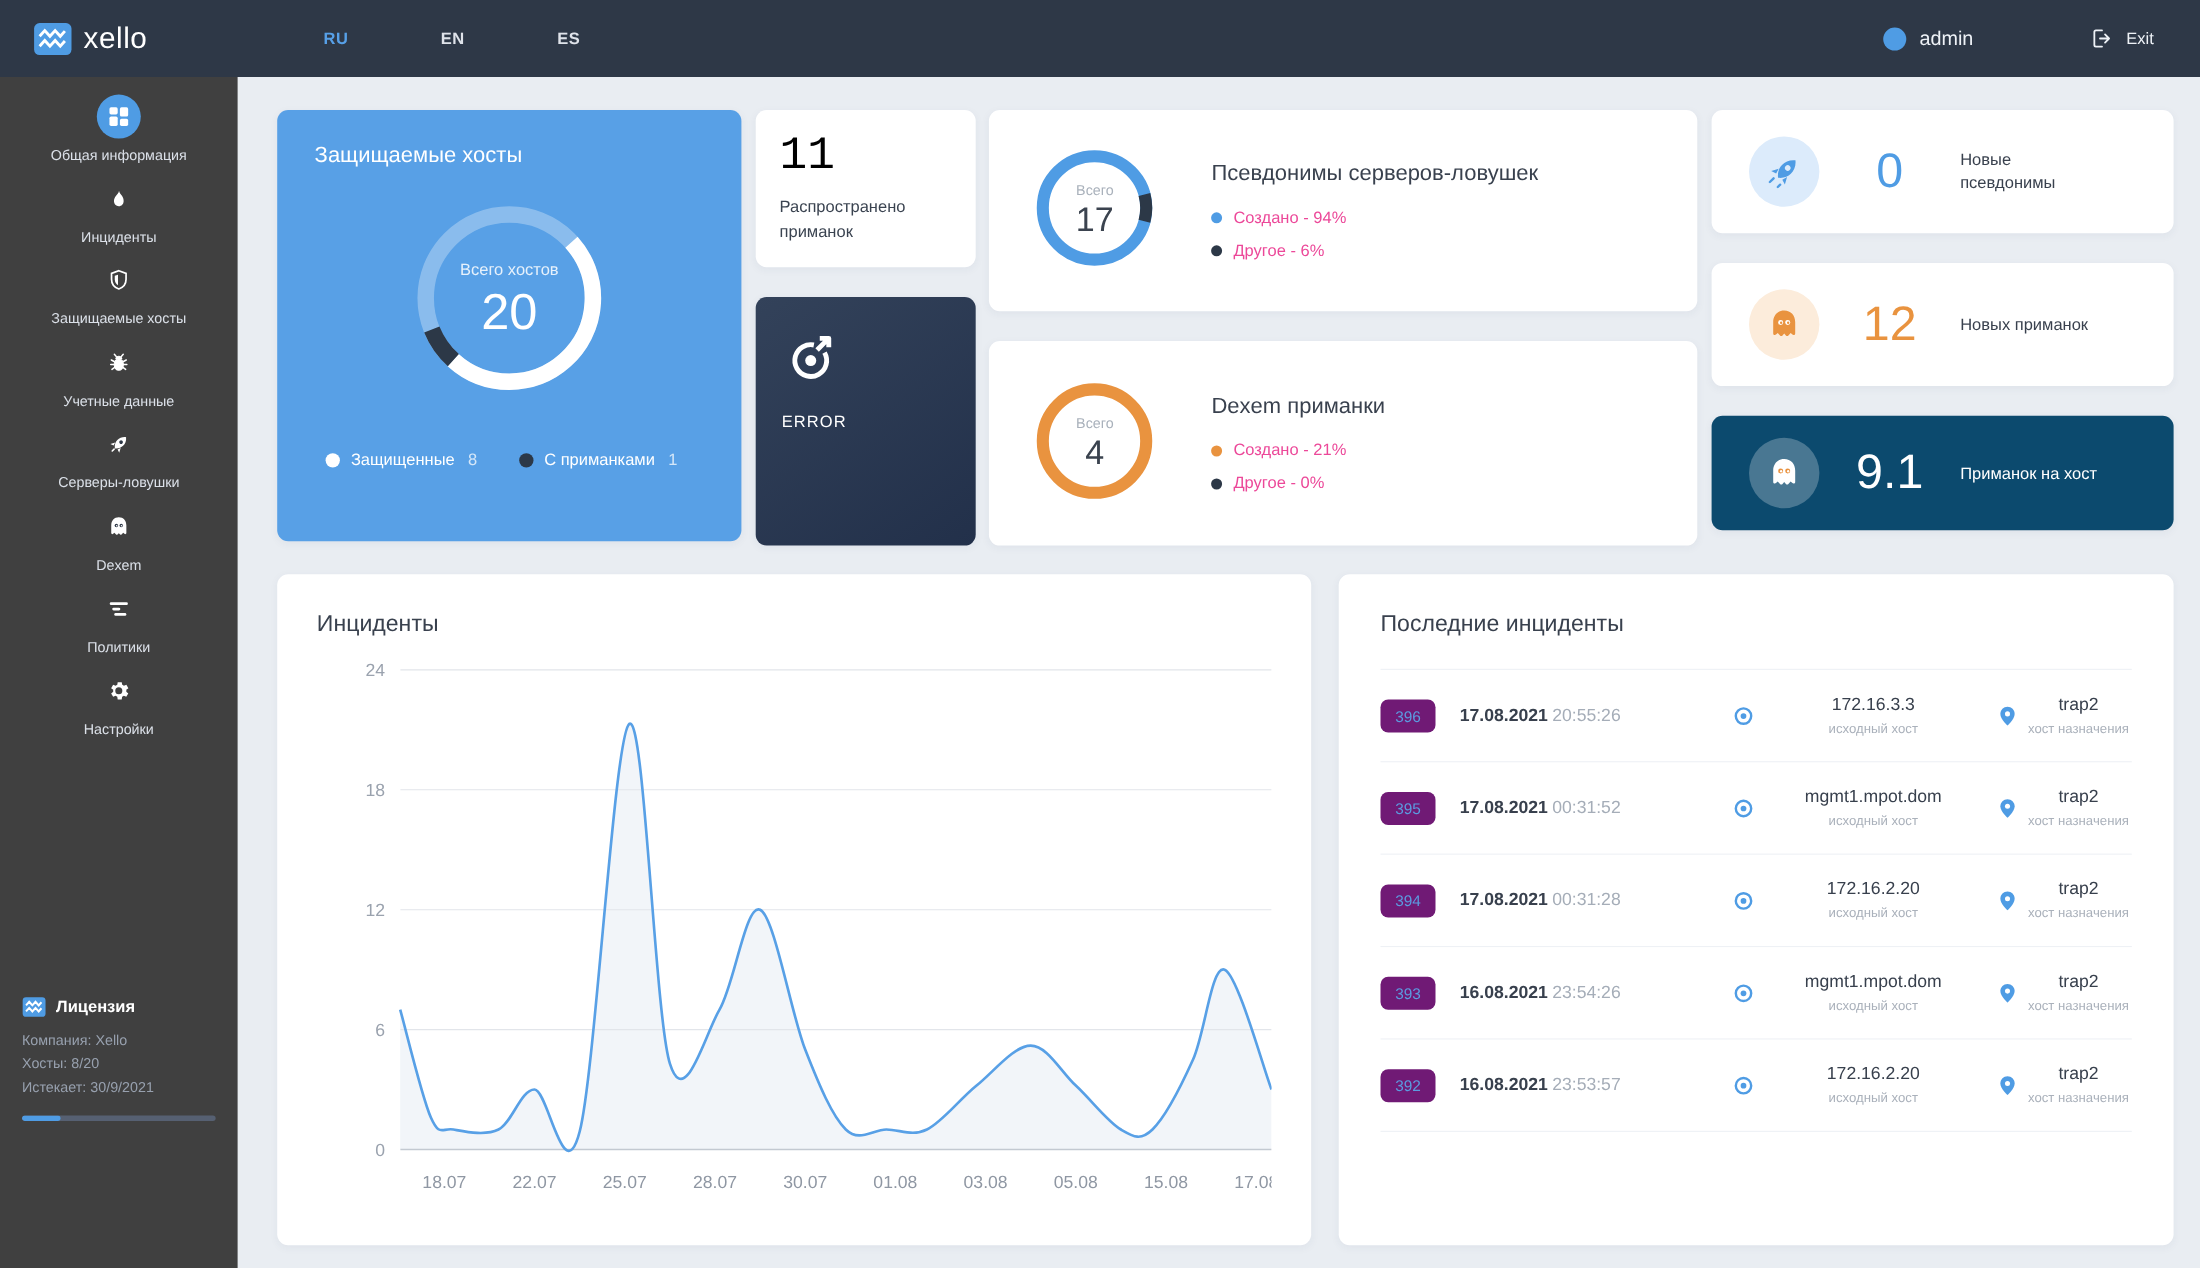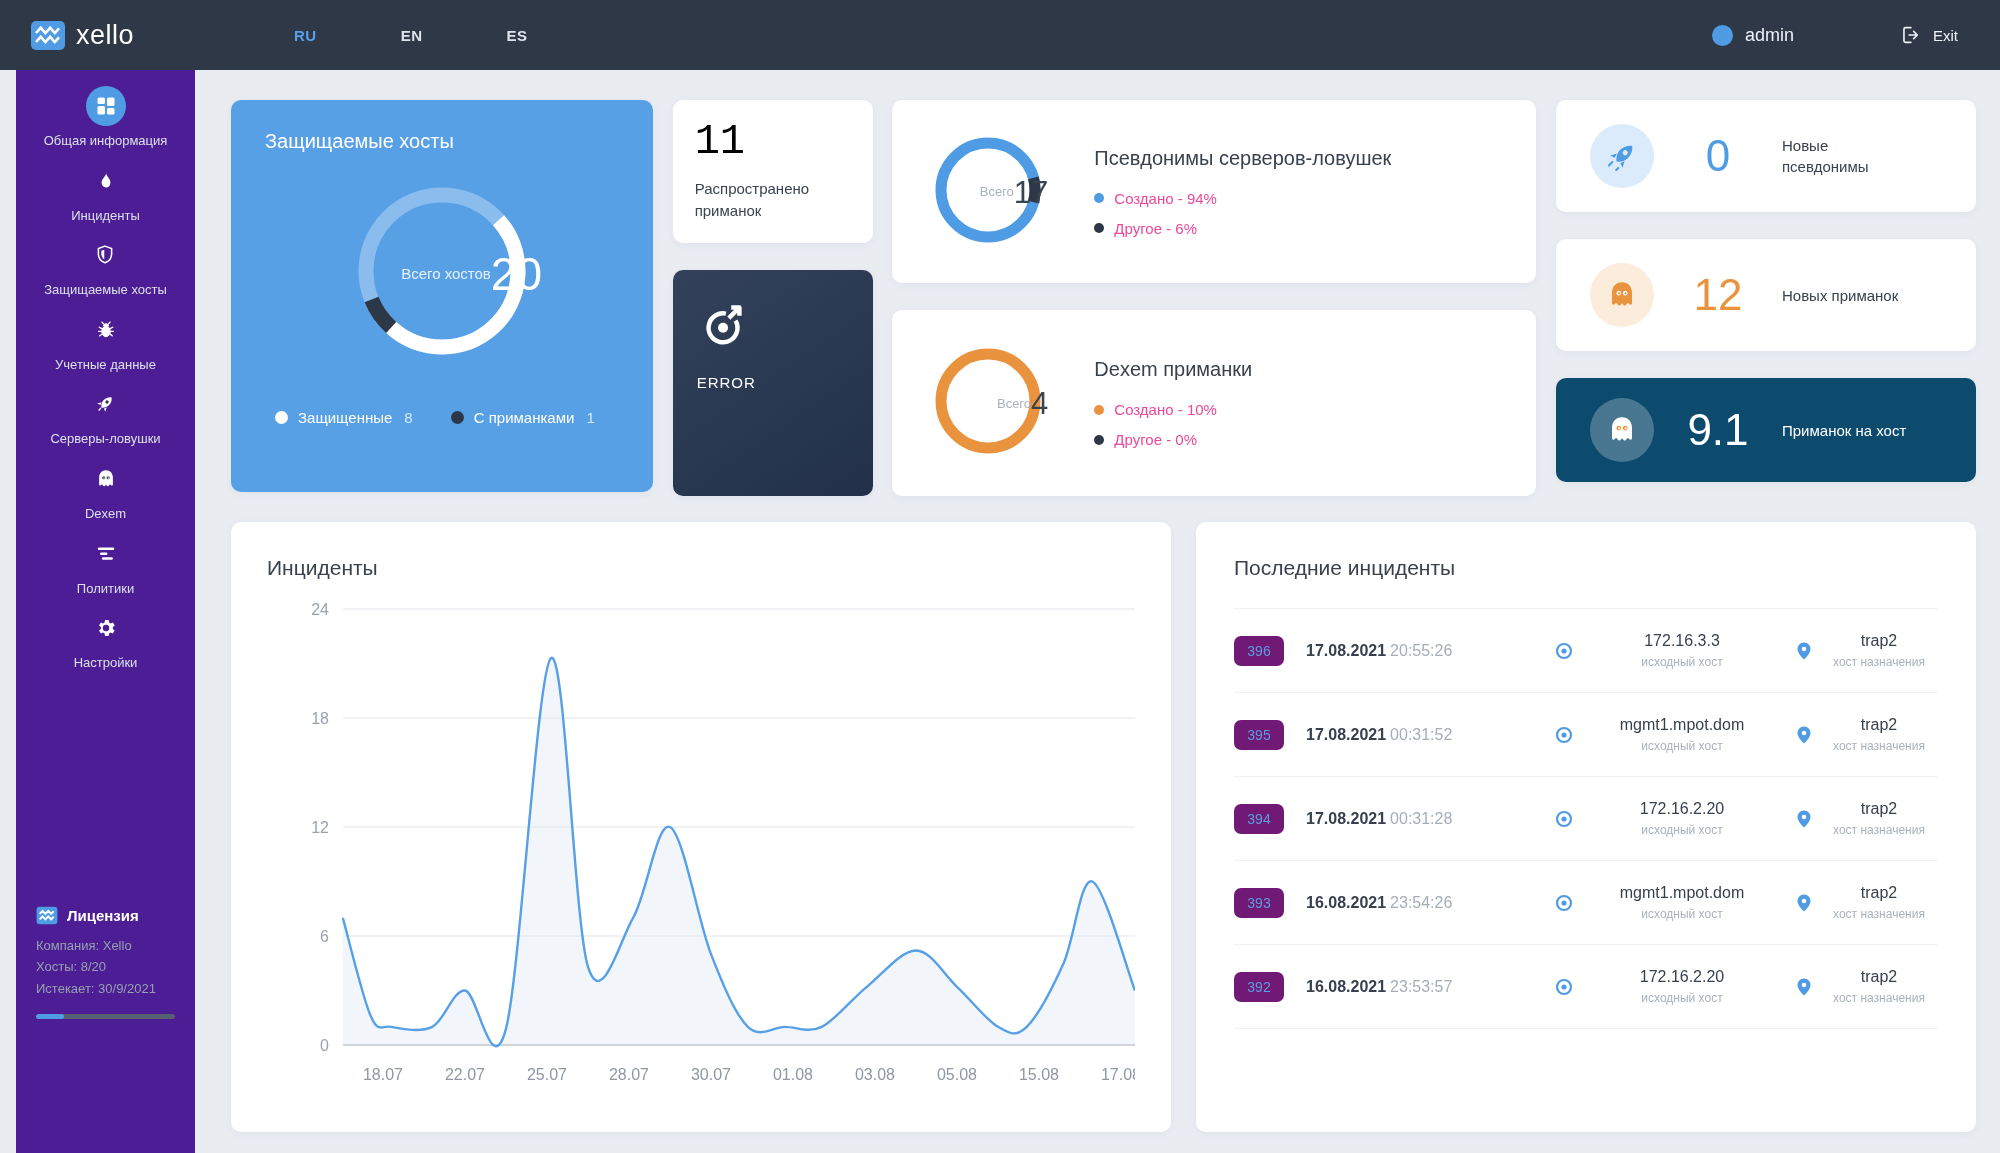--- a/index.html
+++ b/index.html
@@ -15,21 +15,21 @@
   .langs { display:flex; margin-left:150px; gap:64px; }
   .lang { color:#dfe3ea; font-size:15px; font-weight:bold; letter-spacing:.5px; cursor:pointer; padding:6px 10px; }
   .lang.active { color:#57a0e8; }
   .top-right { margin-left:auto; display:flex; align-items:center; }
   .user { display:flex; align-items:center; gap:12px; cursor:pointer; color:#eef2f7; font-size:18px; }
   .avatar { width:21px; height:21px; border-radius:50%; background:#4f9ce4; display:inline-block; }
   .exit { display:flex; align-items:center; gap:12px; margin-left:105px; color:#eef2f7; font-size:15px; cursor:pointer; }
 
   
   .shell { flex:1; display:flex; min-height:0; }
-  .sidebar { width:179px; background:#4c1d95; position:relative; flex:0 0 auto;margin-left:16px; }
+  .sidebar { width:216px; background:#404040; position:relative; flex:0 0 auto; }
   .side-nav { padding-top:16px; display:flex; flex-direction:column; align-items:center; }
   .side-item { display:flex; flex-direction:column; align-items:center; margin-bottom:12px; cursor:pointer; }
   .side-icon { width:40px; height:40px; border-radius:50%; display:flex; align-items:center; justify-content:center; }
   .side-item.active .side-icon { background:#4f9ce4; }
   .side-label { margin-top:7px; font-size:13px; color:#dbe0e8; text-align:center; line-height:1.2; max-width:160px; }
 
   .license { position:absolute; left:20px; right:20px; top:836px; }
   .lic-head { display:flex; align-items:center; gap:9px; color:#fff; font-size:15px; font-weight:bold; margin-bottom:10px; }
   .lic-line { color:#97a0ae; font-size:13px; line-height:1.65; }
   .lic-bar { margin-top:15px; height:5px; border-radius:3px; background:#566072; overflow:hidden; }
@@ -39,21 +39,21 @@
   .main { flex:1; padding:30px 24px 0 36px; }
   .card { background:#fff; border-radius:10px; box-shadow:0 2px 8px rgba(44,64,96,.05); }
   .row1 { display:flex; justify-content:space-between; height:396px; }
   .row2 { display:flex; margin-top:26px; gap:25px; height:610px; }
 
   
   .blue-card { width:422px; height:392px; background:#58a0e6; padding:30px 34px; color:#fff; }
   .bc-title { font-size:20px; }
   .donut-wrap { position:relative; width:200px; margin:18px auto 0; }
   .donut-wrap.small { width:120px; margin:0; flex:0 0 auto; }
-  .donut-center { position:absolute; inset:0; display:flex; flex-direction:row; align-items:center; justify-content:flex-end; text-align:center; }
+  .donut-center { position:absolute; inset:0; display:flex; flex-direction:column; align-items:center; justify-content:center; text-align:center; }
   .dc-label { font-size:15px; color:rgba(255,255,255,.85); }
   .dc-label.gray { font-size:13px; color:#a9b1bb; }
   .dc-value { font-size:46px; color:#fff; margin-top:2px; }
   .dc-value.dark { font-size:31px; color:#3b434f; }
   .bc-legend { display:flex; gap:38px; margin:34px 0 0 10px; }
   .legend-item { display:flex; align-items:center; gap:10px; font-size:15px; color:#ec4899; }
   .blue-card .legend-item { color:#fff; }
   .dot { width:13px; height:13px; border-radius:50%; flex:0 0 auto; }
   .donut-card .dot { width:10px; height:10px; }
   .legend-value { opacity:.75; margin-left:2px; }
@@ -332,21 +332,21 @@
               <div class="donut-center">
                 <div class="dc-label gray">Всего</div>
                 <div class="dc-value dark">4</div>
               </div>
             </div>
             <div class="dc-right">
               <div class="dc-title">Dexem приманки</div>
               <div class="dc-legend" id="dexem-legend">
                   <div class="legend-item">
                     <span class="dot" style="background: rgb(233, 147, 63);"></span>
-                    <span>Создано - 10%</span>
+                    <span>Создано - 21%</span>
                   </div>
                   <div class="legend-item">
                     <span class="dot" style="background: rgb(44, 56, 71);"></span>
                     <span>Другое - 0%</span>
                   </div>
                 </div>
             </div>
           </div>
         </div>
 

